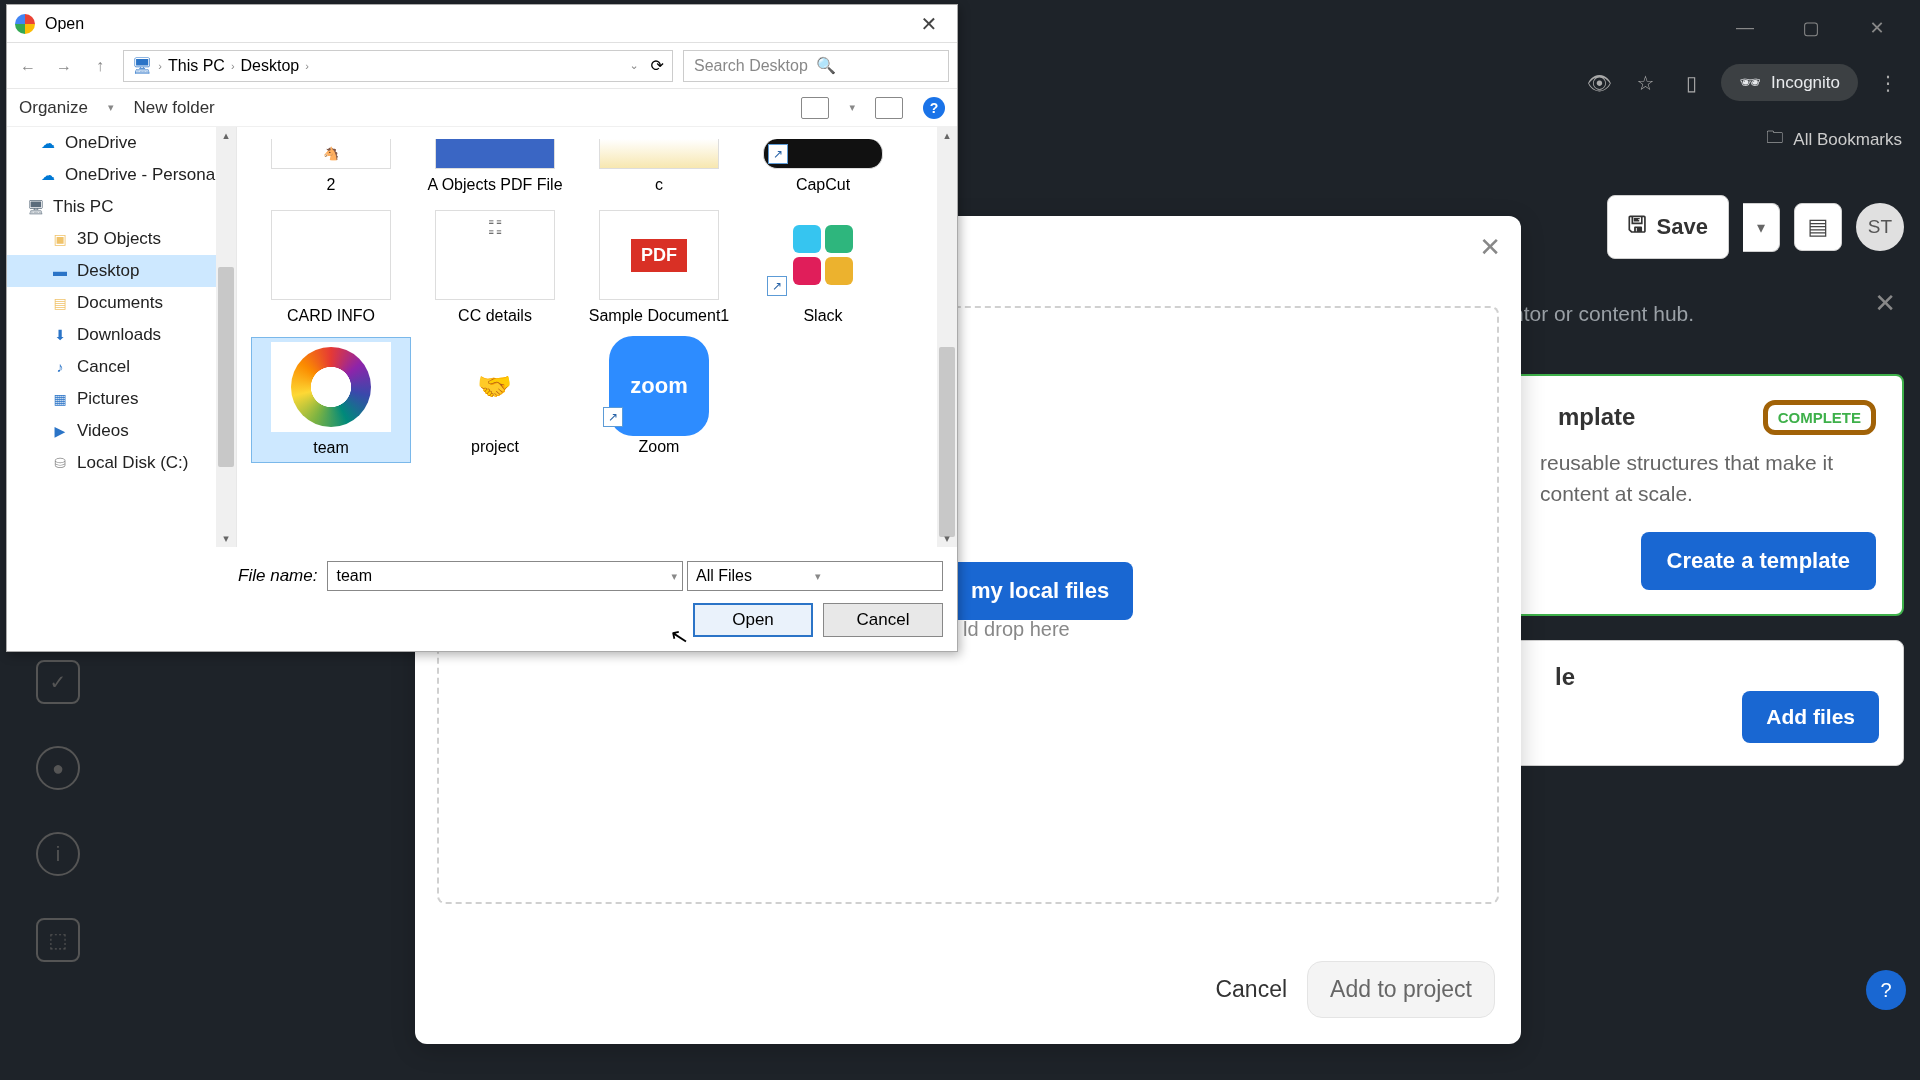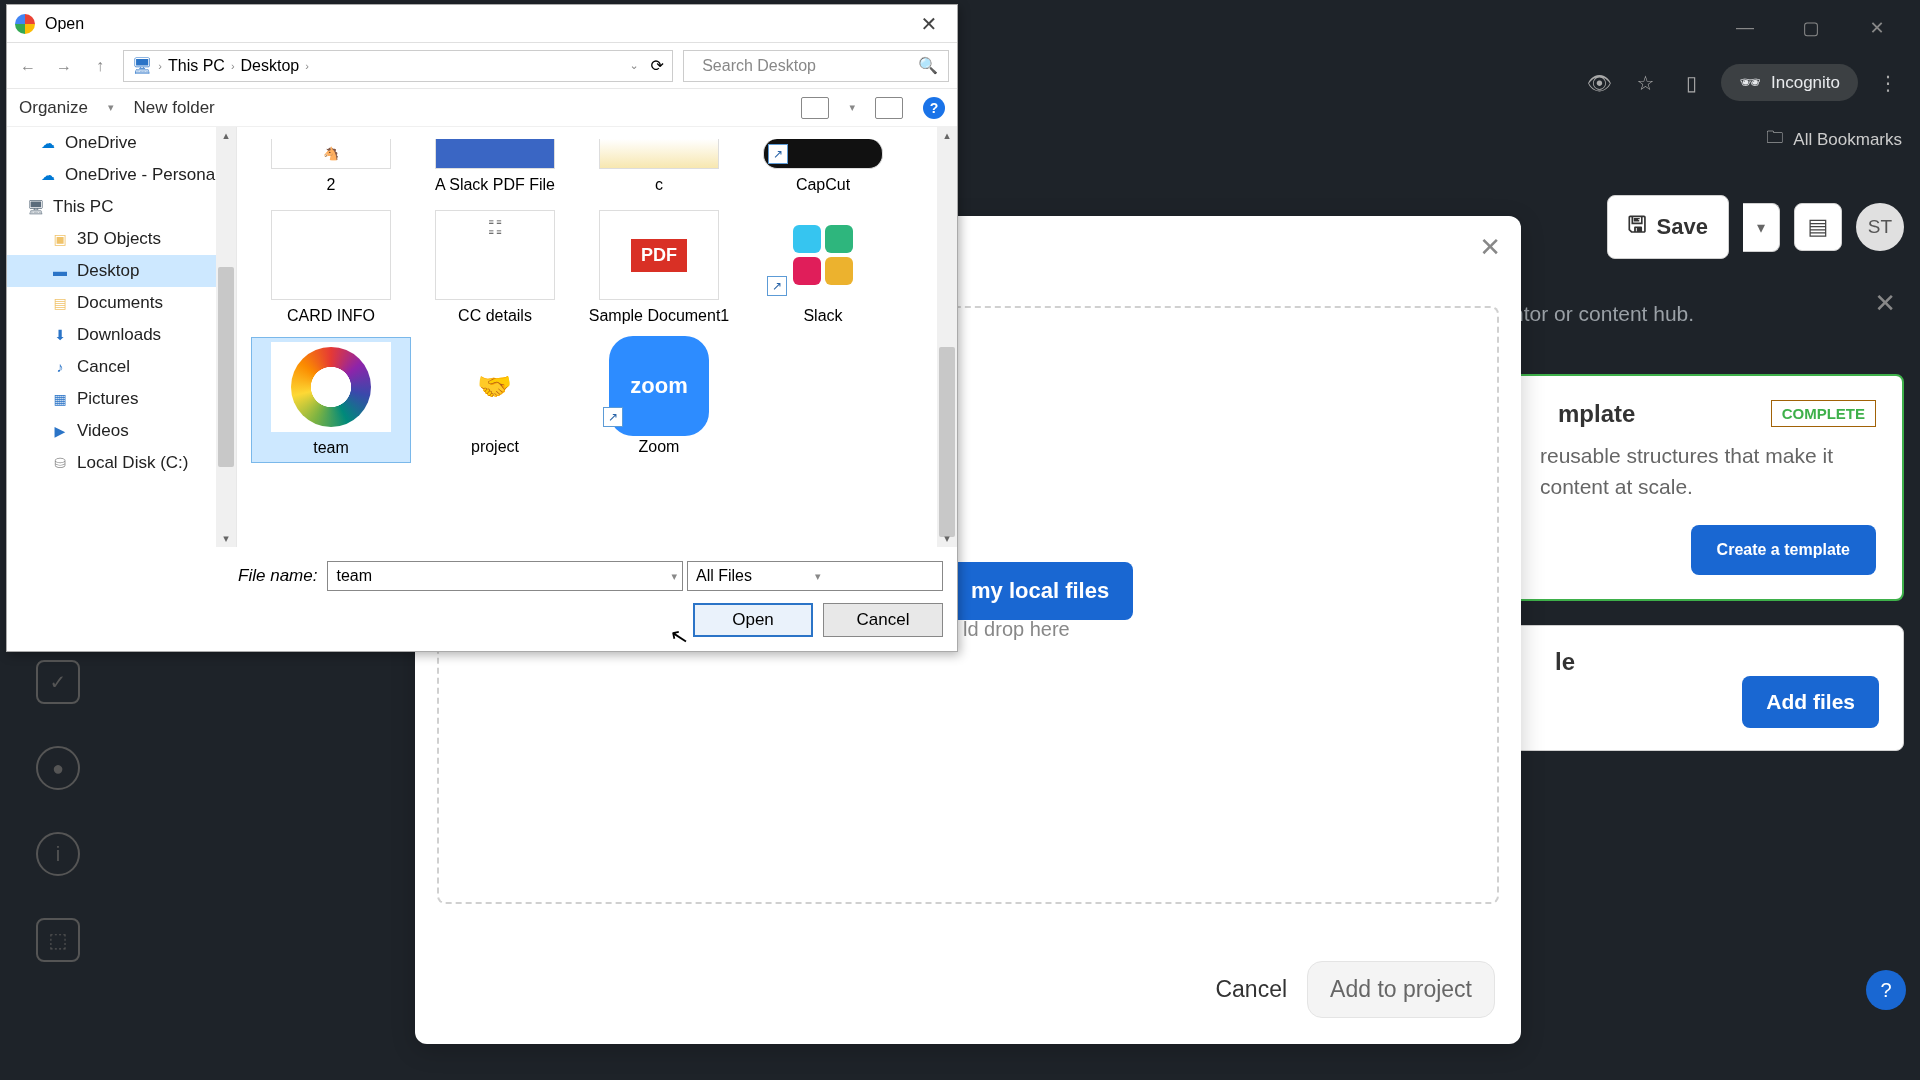--- a/index.html
+++ b/index.html
@@ -20,23 +20,23 @@
 .avatar { width: 48px; height: 48px; border-radius: 50%; background: #e0e0e0; display: flex; align-items: center; justify-content: center; font-size: 19px; color: #555; font-weight: 500; }
 .icon-btn { width: 48px; height: 48px; border: 1px solid #d0d0d0; border-radius: 8px; background: #fff; display: flex; align-items: center; justify-content: center; color: #444; font-size: 22px; }
 
 
 .right-panel { position: absolute; top: 290px; right: 16px; width: 392px; display: flex; flex-direction: column; gap: 24px; }
 .right-x { position: absolute; top: -2px; right: 8px; font-size: 26px; color: #888; }
 .text-blur { color: #9aa0a6; font-size: 21px; line-height: 1.5; padding: 8px 0 20px 0; }
 .card { border: 2px solid #3eb04a; border-radius: 8px; padding: 24px 26px; background: #fff; }
 .card-title-row { display: flex; justify-content: space-between; align-items: center; margin-bottom: 12px; }
 .card-title { font-size: 24px; font-weight: 600; color: #333; margin-left: 18px; }
-.badge-complete { color: #3eb04a; border: 1px solid #a16207; border-radius: 0; padding: 4px 10px; font-size: 15px; font-weight: 700; }
+.badge-complete { color: #3eb04a; border: 5px solid #a16207; border-radius: 12px; padding: 4px 10px; font-size: 15px; font-weight: 700; }
 .card-desc { color: #666; font-size: 21px; line-height: 1.5; margin-bottom: 22px; }
-.primary-cta { background: #1967d2; color: #fff; border: none; border-radius: 8px; padding: 16px 26px; font-size: 16px; font-weight: 600; float: right; text-align: center; }
+.primary-cta { background: #1967d2; color: #fff; border: none; border-radius: 8px; padding: 16px 26px; font-size: 22px; font-weight: 600; float: right; text-align: center; }
 .card2 { border: 1px solid #d0d0d0; border-radius: 8px; padding: 22px 24px; background: #fff; }
 .addfiles-cta { background: #1967d2; color: #fff; border: none; border-radius: 8px; padding: 14px 24px; font-size: 21px; font-weight: 600; float: right; }
 .help-fab { position: absolute; right: 14px; top: 970px; width: 40px; height: 40px; border-radius: 50%; background: #1967d2; color: #fff; display: flex; align-items: center; justify-content: center; font-size: 20px; }
 
 
 .left-sidebar { position: absolute; left: 36px; top: 660px; display: flex; flex-direction: column; gap: 42px; }
 .left-ico { width: 44px; height: 44px; border: 2px solid #555; border-radius: 8px; display: flex; align-items: center; justify-content: center; color: #555; font-size: 20px; }
 .left-ico.circle { border-radius: 50%; }
 
 
@@ -53,21 +53,21 @@
 .file-dialog { position: absolute; left: 6px; top: 4px; width: 952px; background: #fff; border: 1px solid #aaa; box-shadow: 2px 3px 10px rgba(0,0,0,0.3); }
 .fd-title { height: 38px; display: flex; align-items: center; padding: 0 8px; font-size: 16px; border-bottom: 1px solid #e0e0e0; }
 .fd-title-icon { width: 20px; height: 20px; border-radius: 50%; background: conic-gradient(#ea4335 0 90deg,#fbbc05 90deg 180deg,#34a853 180deg 270deg,#4285f4 270deg); margin-right: 10px; }
 .fd-title-x { margin-left: auto; font-size: 20px; color: #444; width: 40px; text-align: center; }
 .fd-nav { height: 46px; display: flex; align-items: center; padding: 0 8px; gap: 10px; border-bottom: 1px solid #e8e8e8; }
 .navbtn { width: 26px; height: 26px; display: flex; align-items: center; justify-content: center; color: #888; }
 .pathbox { flex: 1; height: 32px; border: 1px solid #ccc; display: flex; align-items: center; padding: 0 8px; gap: 6px; font-size: 16px; }
 .path-seg { display: flex; align-items: center; gap: 4px; }
 .chev { color: #888; font-size: 11px; }
 .searchbox { width: 266px; height: 32px; border: 1px solid #ccc; display: flex; align-items: center; padding: 0 10px; color: #888; font-size: 16px; }
-.searchbox span { flex: 1; text-align: right; }
+.searchbox span { flex: 1; }
 .fd-toolbar { height: 38px; display: flex; align-items: center; padding: 0 12px; gap: 20px; font-size: 17px; color: #333; border-bottom: 1px solid #f0f0f0; }
 .fd-toolbar .spacer { flex: 1; }
 .viewico { width: 28px; height: 22px; border: 1px solid #888; border-radius: 2px; }
 .helpico { width: 22px; height: 22px; border-radius: 50%; background: #1a73e8; color: #fff; display: flex; align-items: center; justify-content: center; font-size: 14px; font-weight: 700; }
 
 .fd-body { display: flex; height: 420px; }
 .tree { width: 230px; border-right: 1px solid #e8e8e8; overflow: hidden; position: relative; }
 .tree-scroll { position: absolute; right: 0; top: 0; bottom: 0; width: 20px; background: #f0f0f0; }
 .tree-thumb { position: absolute; right: 2px; top: 140px; width: 16px; height: 200px; background: #c8c8c8; border-radius: 2px; }
 .tree-arrow { position: absolute; right: 4px; width: 12px; text-align: center; color: #666; font-size: 11px; }
@@ -269,21 +269,21 @@
     </div>
     <div class="files">
       <div class="grid">
 
         <div class="file-cell">
             <div class="thumb half">🐴</div>
             <div class="flabel">2</div>
           </div>
         <div class="file-cell">
             <div class="thumb half" style="background:#3a66c4"></div>
-            <div class="flabel">A Slack PDF File</div>
+            <div class="flabel">A Objects PDF File</div>
           </div>
         <div class="file-cell">
             <div class="thumb half" style="background:linear-gradient(#fff,#f7e7b0)"></div>
             <div class="flabel">c</div>
           </div>
         <div class="file-cell">
             <div class="thumb half shortcut" style="background:#111;border-radius:14px"></div>
             <div class="flabel">CapCut</div>
           </div>
 

